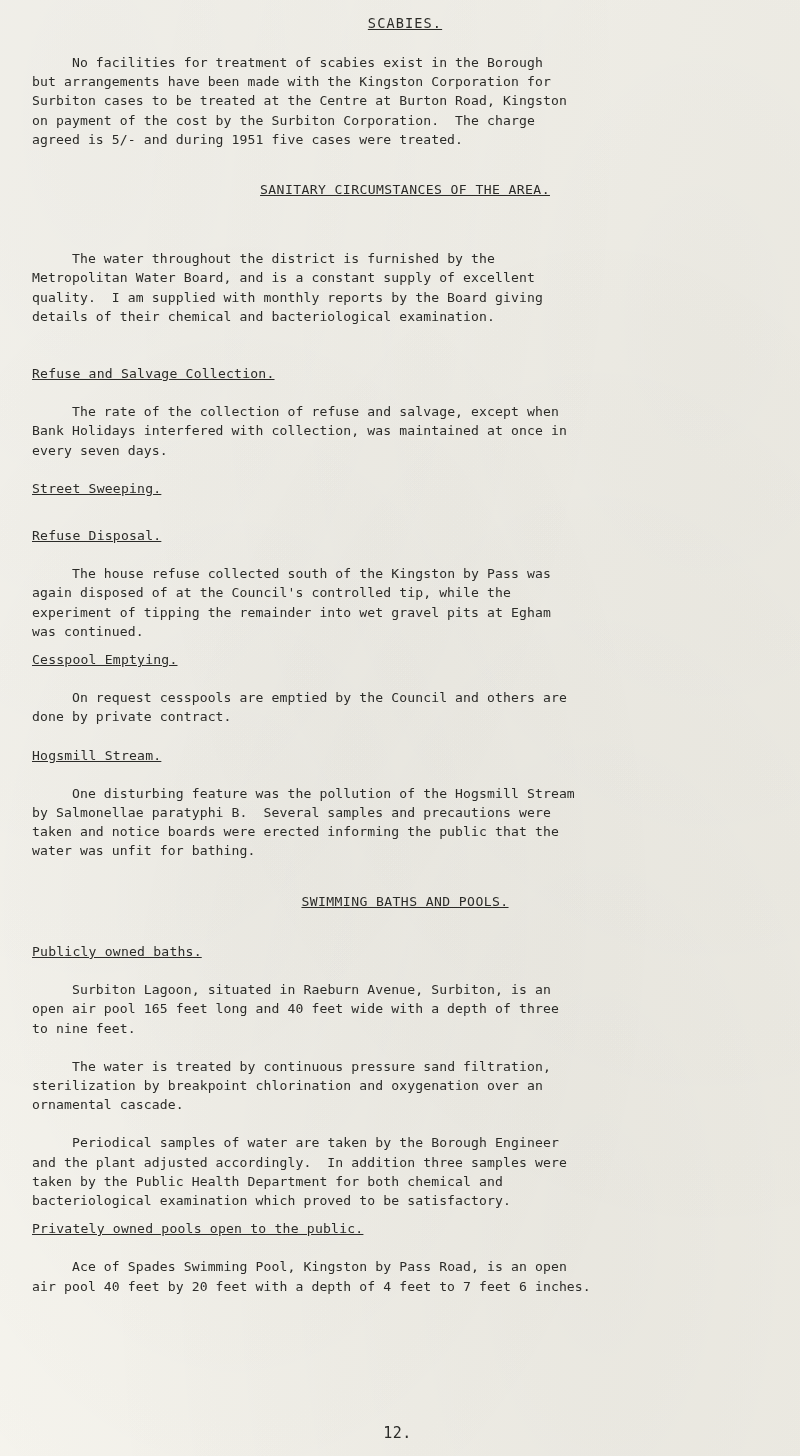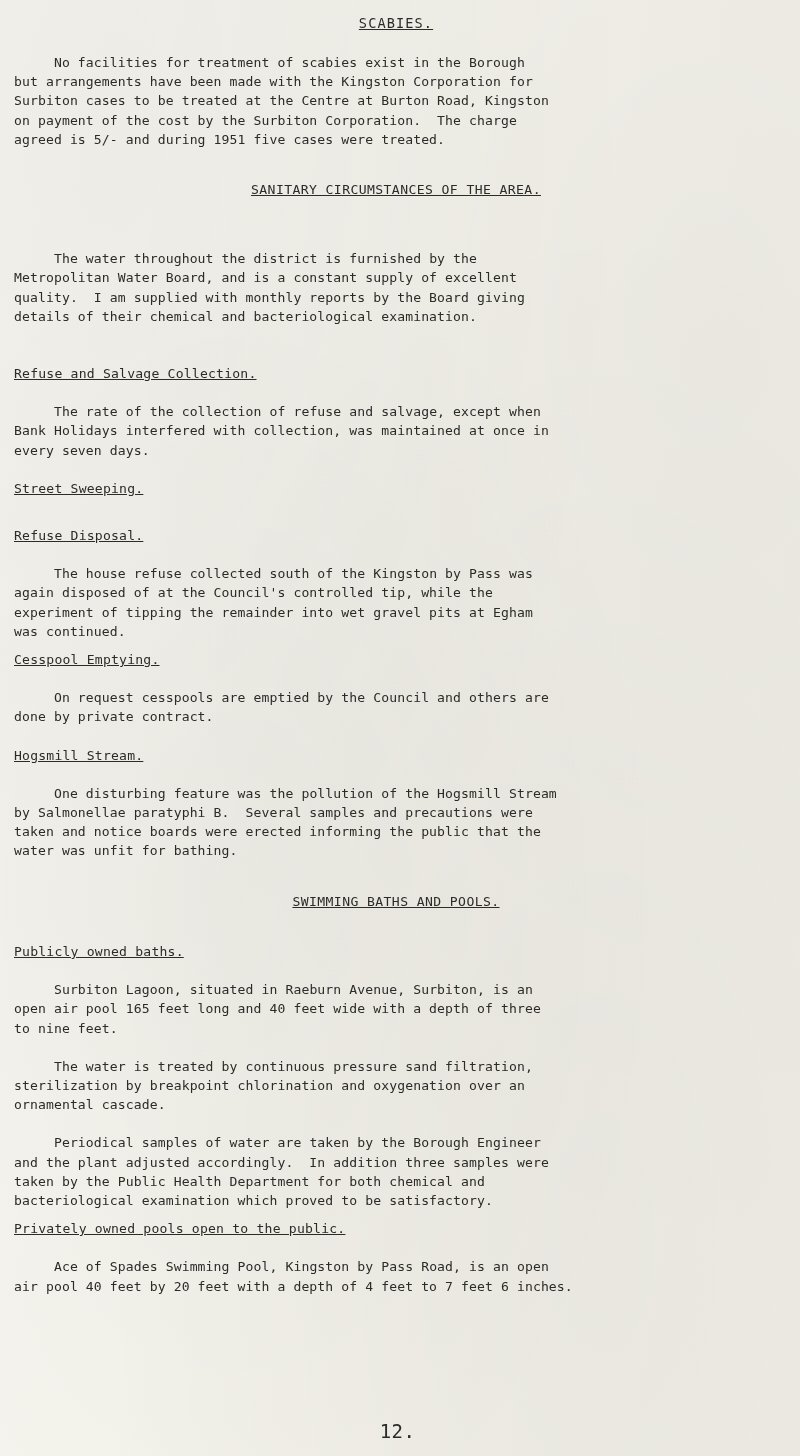--- a/index.html
+++ b/index.html
@@ -24,21 +24,21 @@
     background:
       radial-gradient(ellipse at 12% 8%, rgba(0,0,0,0.035), rgba(0,0,0,0) 55%),
       radial-gradient(ellipse at 88% 22%, rgba(0,0,0,0.03), rgba(0,0,0,0) 60%),
       radial-gradient(ellipse at 30% 62%, rgba(0,0,0,0.03), rgba(0,0,0,0) 55%),
       radial-gradient(ellipse at 75% 85%, rgba(0,0,0,0.035), rgba(0,0,0,0) 60%),
       linear-gradient(100deg, rgba(255,255,255,0.25), rgba(0,0,0,0.02));
     pointer-events: none;
   }
   .body-wrap {
     position: relative;
-    padding: 14px 22px 0 14px;
+    padding: 14px 22px 0 32px;
     font-size: 13.1px;
     line-height: 19.2px;
     letter-spacing: 0.1px;
   }
   h1.doc-title {
     font-size: 13.6px;
     line-height: 19px;
     font-weight: normal;
     text-align: center;
     text-decoration: underline;
@@ -61,21 +61,21 @@
     white-space: pre-wrap;
   }
   .sp-s { height: 9px; }
   .sp-m { height: 19px; }
   .pageno {
     position: absolute;
     left: 0;
     right: 5px;
     bottom: 14px;
     text-align: center;
-    font-size: 19px;
+    font-size: 15px;
     letter-spacing: 0.4px;
   }
   .overflow-note {
     white-space: pre-wrap;
   }
 </style>
 </head>
 <body>
 
 <div class="page">

